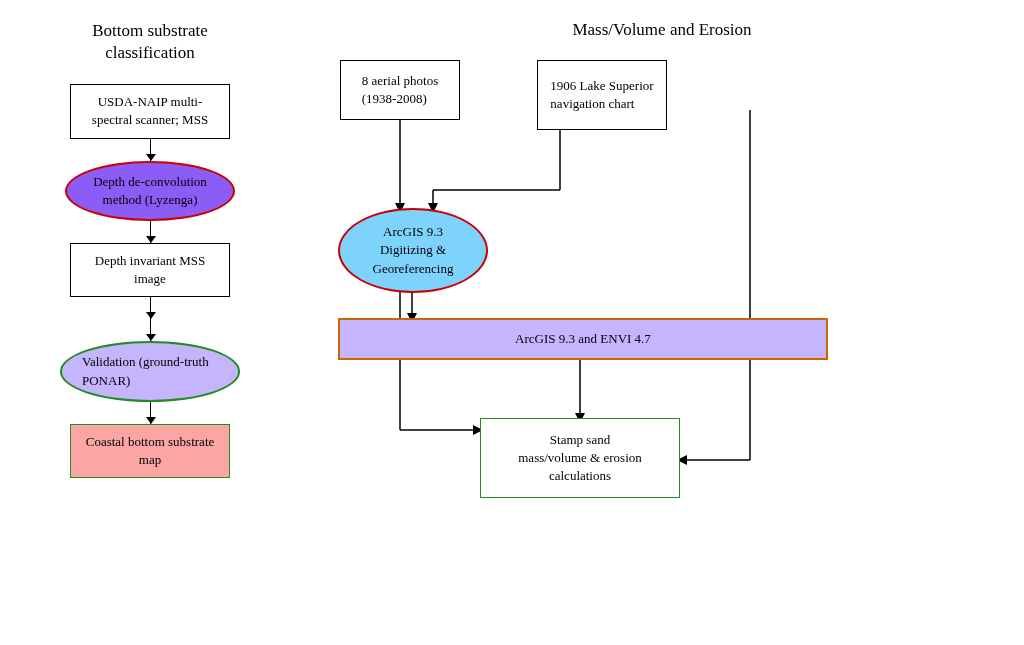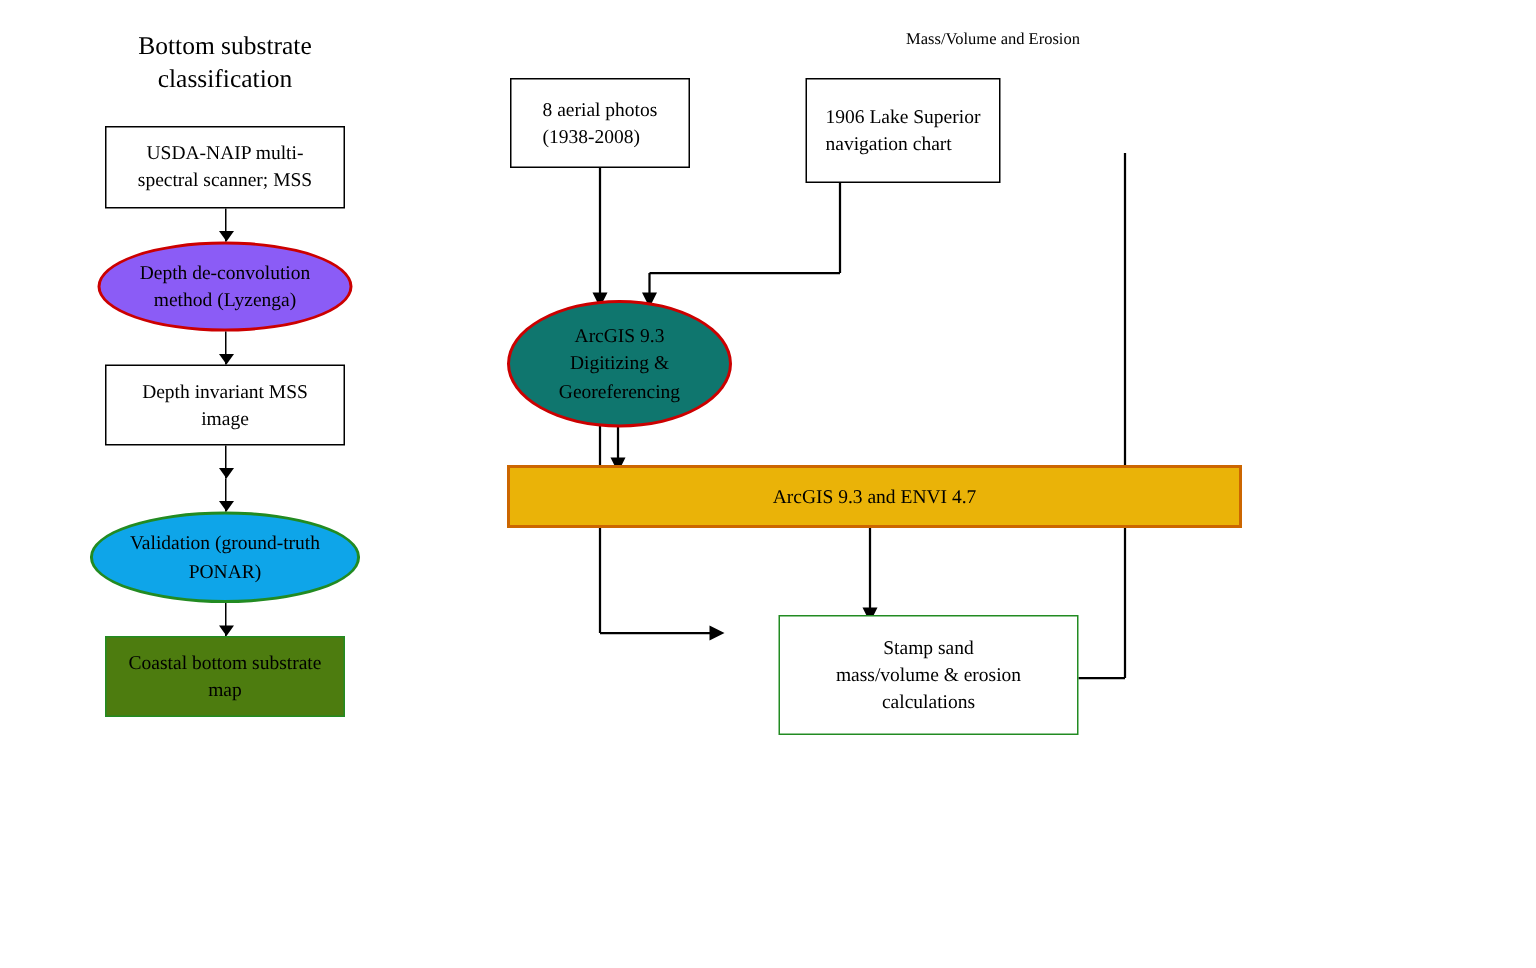--- a/index.html
+++ b/index.html
@@ -59,32 +59,31 @@
       text-align: center;
       background: #8b5cf6;
       width: 170px;
       line-height: 1.4;
     }
 
     .box-oval-green {
       border: 2px solid #228B22;
       border-radius: 50%;
       padding: 10px 20px;
-      text-align: center;
-      background: #0ea5e9;
+      background: #c4b5fd;
       width: 180px;
       line-height: 1.4;
       font-family: Liberation Serif, serif;
     }
 
     .box-rect-green {
       border: 1.5px solid #228B22;
       padding: 8px 14px;
       text-align: center;
-      background: #4d7c0f;
+      background: #fca5a5;
       width: 160px;
       line-height: 1.4;
     }
 
     .arrow-down {
       width: 1px;
       height: 22px;
       background: #000;
       position: relative;
     }
@@ -99,21 +98,21 @@
     }
 
     
     .right-section {
       flex: 1;
       padding: 10px 20px;
       position: relative;
     }
 
     .right-title {
-      font-size: 11px;
+      font-size: 17px;
       text-align: center;
       margin-bottom: 20px;
     }
 
     .right-diagram {
       position: relative;
       width: 100%;
       height: 560px;
     }
 
@@ -134,30 +133,30 @@
       background: #fff;
       line-height: 1.4;
     }
 
     .pos-oval-red {
       position: absolute;
       border: 2px solid #cc0000;
       border-radius: 50%;
       padding: 12px 18px;
       text-align: center;
-      background: #0f766e;
+      background: #7dd3fc;
       line-height: 1.4;
     }
 
     .pos-box-orange {
       position: absolute;
       border: 2px solid #cc6600;
       padding: 8px 14px;
       text-align: center;
-      background: #eab308;
+      background: #c4b5fd;
       line-height: 1.4;
     }
 
     .pos-box-green {
       position: absolute;
       border: 1.5px solid #228B22;
       padding: 8px 14px;
       text-align: center;
       background: #fff;
       line-height: 1.4;
@@ -262,21 +261,21 @@
       <div class="pos-oval-red" style="left:18px; top:148px; width:150px; height:85px; display:flex; align-items:center; justify-content:center;">
         <span style="white-space:pre-line; text-align:center;">ArcGIS 9.3
 Digitizing &amp;
 Georeferencing</span>
       </div>
 
       <div class="pos-box-orange" style="left:18px; top:258px; width:490px; height:42px; display:flex; align-items:center; justify-content:center;">
         <span>ArcGIS 9.3 and ENVI 4.7</span>
       </div>
 
-      <div class="pos-box-green" style="left:160px; top:358px; width:200px; min-height:80px; display:flex; align-items:center; justify-content:center;margin-left:39px;">
+      <div class="pos-box-green" style="left:160px; top:358px; width:200px; min-height:80px; display:flex; align-items:center; justify-content:center;">
         <span style="white-space:pre-line; text-align:center;">Stamp sand
 mass/volume &amp; erosion
 calculations</span>
       </div>
 
     </div>
   </div>
 
 </div>
 

